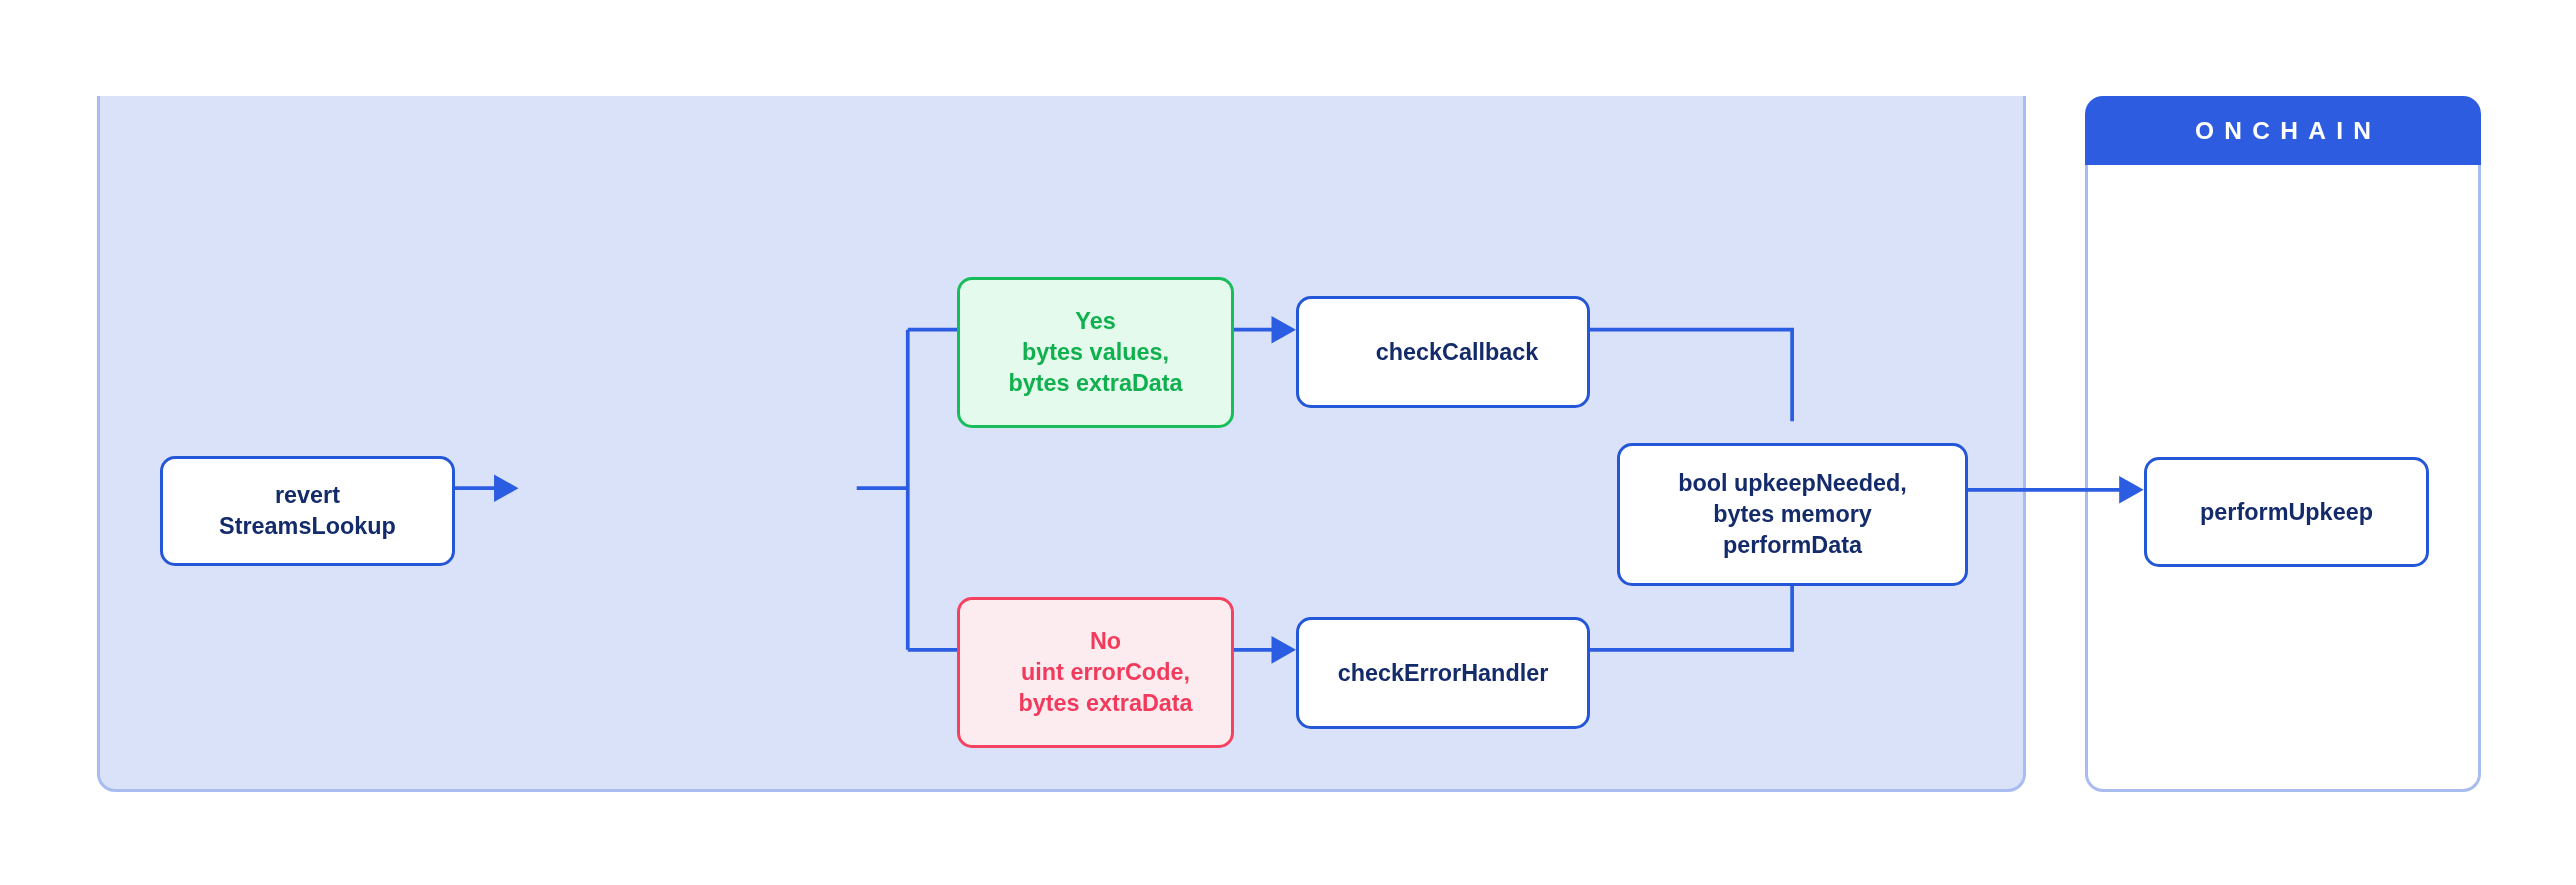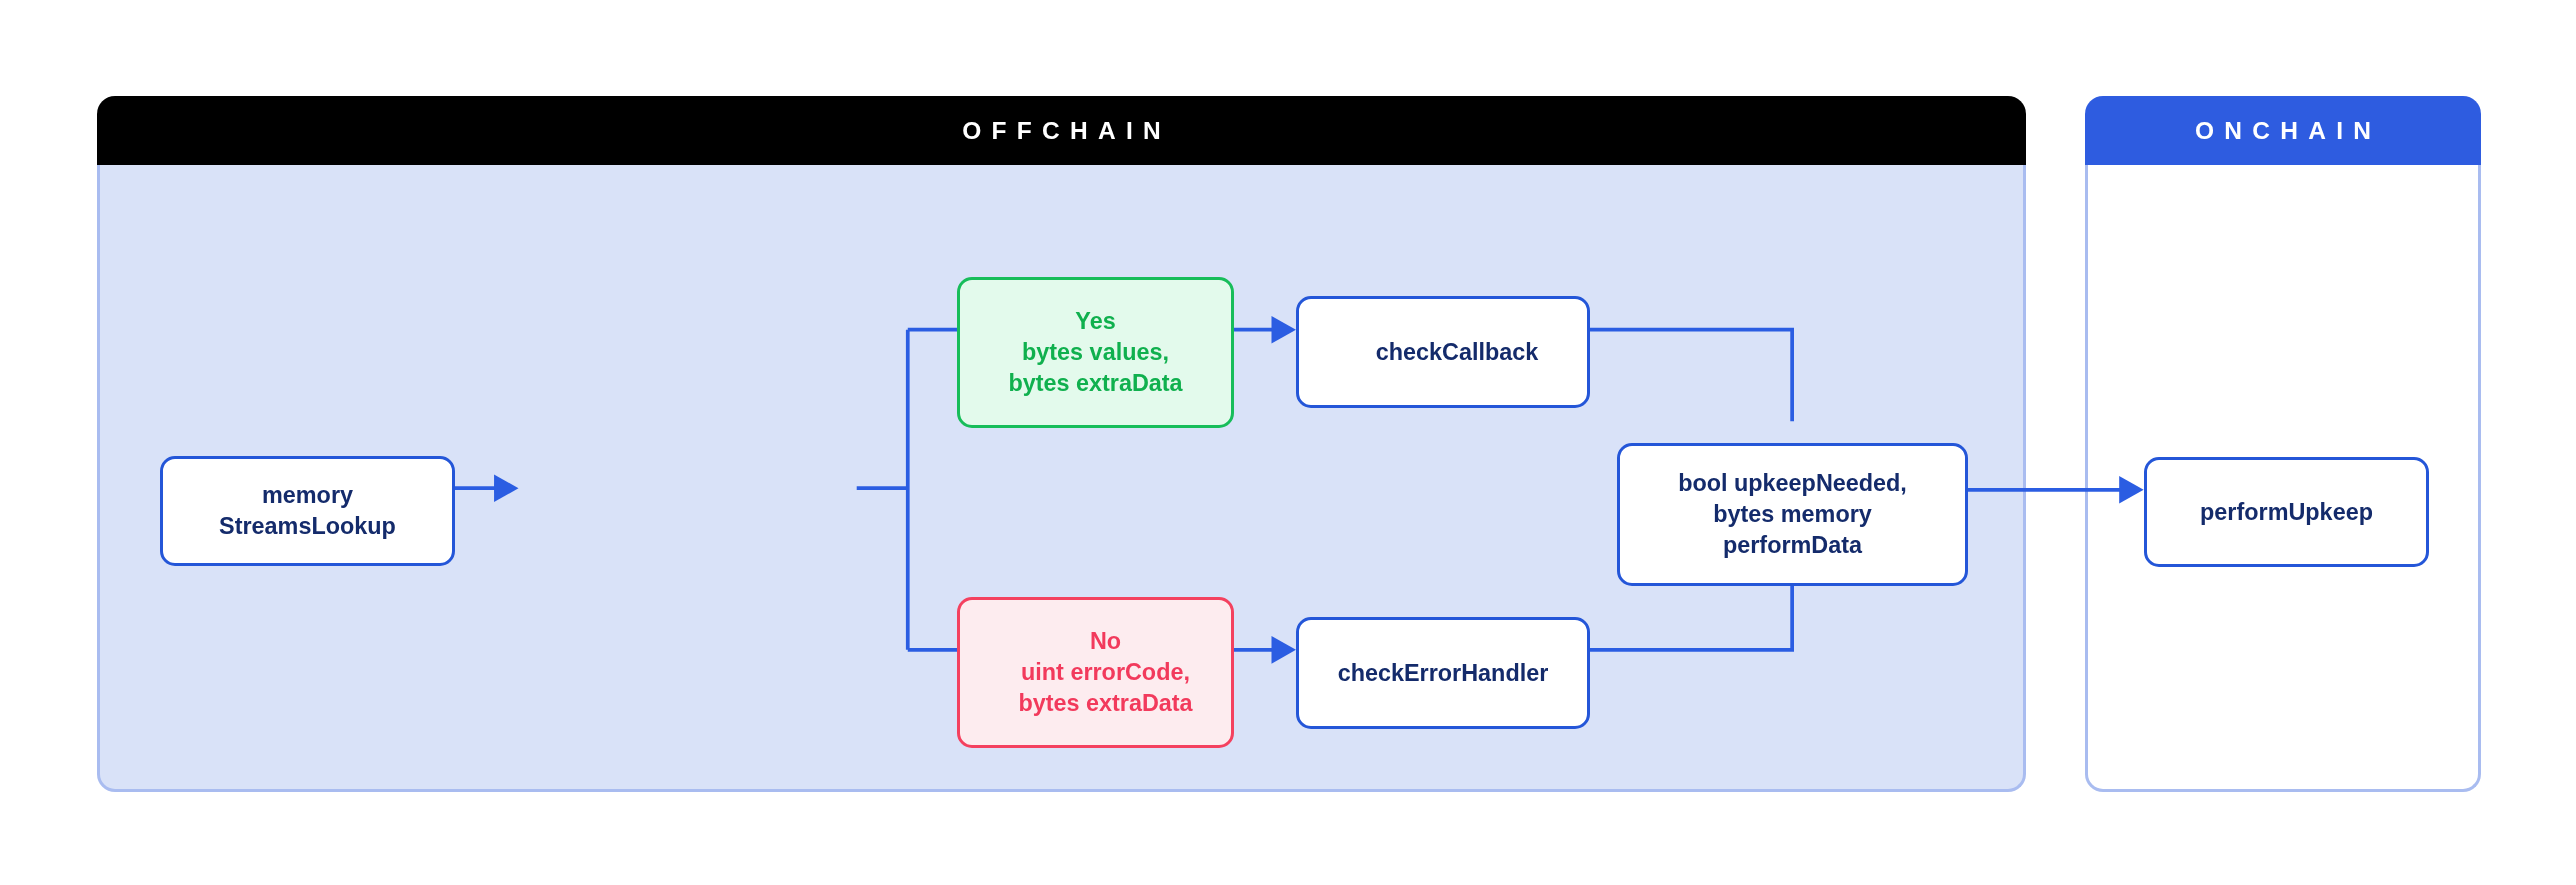--- a/index.html
+++ b/index.html
@@ -101,23 +101,20 @@
   .n-errorhandler { left: 1296px; top: 594px; width: 294px; height: 112px; }
   .n-bool         { left: 1617px; top: 420px;  width: 351px; height: 143px; }
   .n-perform      { left: 2144px; top: 434px;  width: 285px; height: 110px; }
 </style>
 </head>
 <body>
 
 <div class="canvas">
 
   <div class="lane lane-offchain">
-    <div class="lane-header">
-      <span class="lane-title">OFFCHAIN</span>
-    </div>
     <div class="lane-body"></div>
   </div>
 
   <div class="lane lane-onchain">
     <div class="lane-header">
       <span class="lane-title">ONCHAIN</span>
     </div>
     <div class="lane-body"></div>
   </div>
 
@@ -137,21 +134,21 @@
 
     <path class="conn" d="M2989 620 H3370 V792"></path>
 
     <path class="conn" d="M2989 1222 H3370 V1056"></path>
 
     <path class="conn" d="M3700 921 H3989"></path>
     <polygon class="arrow" points="3985,895 4031,921 3985,947"></polygon>
   </svg>
 
   <div class="node n-revert">
-    <span class="node-label">memory
+    <span class="node-label">revert
 StreamsLookup</span>
   </div>
 
 
   <div class="node n-yes">
     <span class="node-label">Yes
 bytes values,
 bytes extraData</span>
   </div>
 

